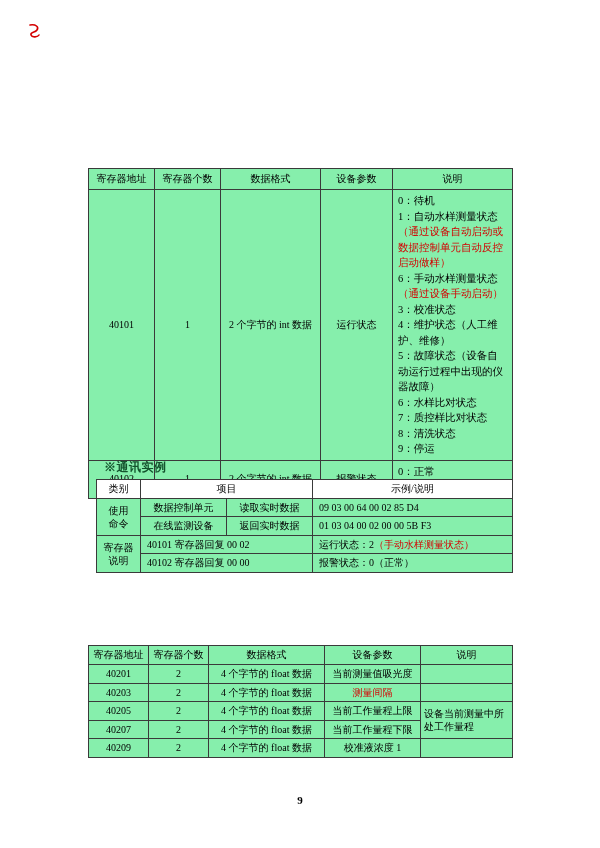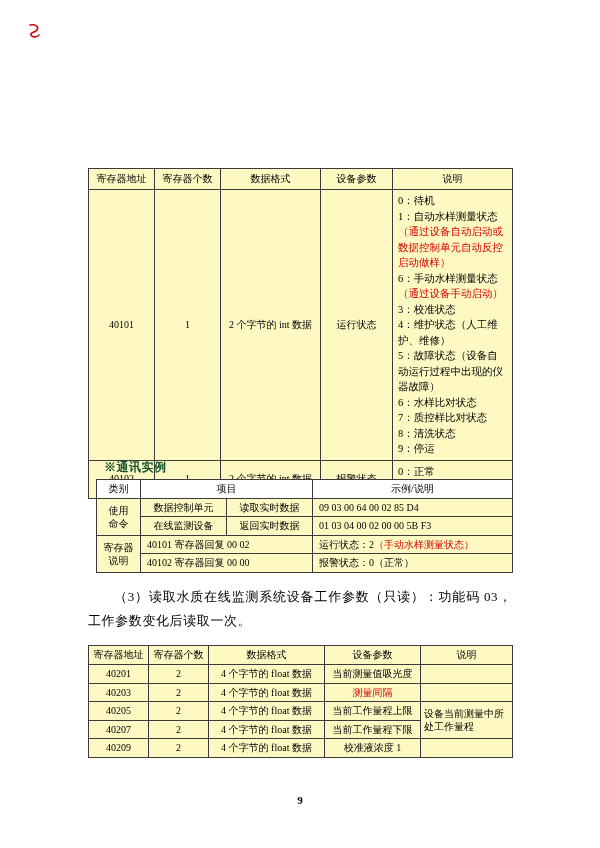--- a/index.html
+++ b/index.html
@@ -15,21 +15,21 @@
   .red-mark { position:absolute; left:27px; top:23px; width:15px; height:17px; }
 
   .para {
     position:absolute; left:88px; width:424px;
     font-size:13px; line-height:24px; letter-spacing:0.6px;
     text-indent:2em; text-align:justify; color:#000;
   }
   #para2 { top:105px; }
   #para3 { top:585px; }
 
-  table { border-collapse:collapse; table-layout:fixed; background:#fef9c3; }
+  table { border-collapse:collapse; table-layout:fixed; background:#86efac; }
   th, td {
     border:1px solid #3a3a3a; font-weight:normal; font-size:10px;
     padding:2px 3px; vertical-align:middle; text-align:center;
     line-height:1.35; color:#000; word-break:break-all;
   }
   th { font-size:10px; }
 
   .t1 { position:absolute; left:88px; top:168px; width:424px; }
   .t1 .hrow th { height:21px; }
   .t1 .desc-cell {
@@ -154,21 +154,20 @@
       <td colspan="2" class="item-cell">40101 寄存器回复 00 02</td>
       <td class="example-cell"><span>运行状态：2</span><span class="red">（手动水样测量状态）</span></td>
     </tr>
     <tr>
       <td colspan="2" class="item-cell">40102 寄存器回复 00 00</td>
       <td class="example-cell"><span>报警状态：0（正常）</span><span class="red"></span></td>
     </tr>
   </tbody>
     </table>
 
-  <div class="para" id="para3">（3）读取水质在线监测系统设备工作参数（只读）：功能码 03，工作参数变化后读取一次。</div>
 
   <table class="t3">
     <colgroup>
       <col style="width:60px">
         <col style="width:60px">
         <col style="width:116px">
       <col style="width:96px">
         <col style="width:92px">
     </colgroup>
     <tbody>

